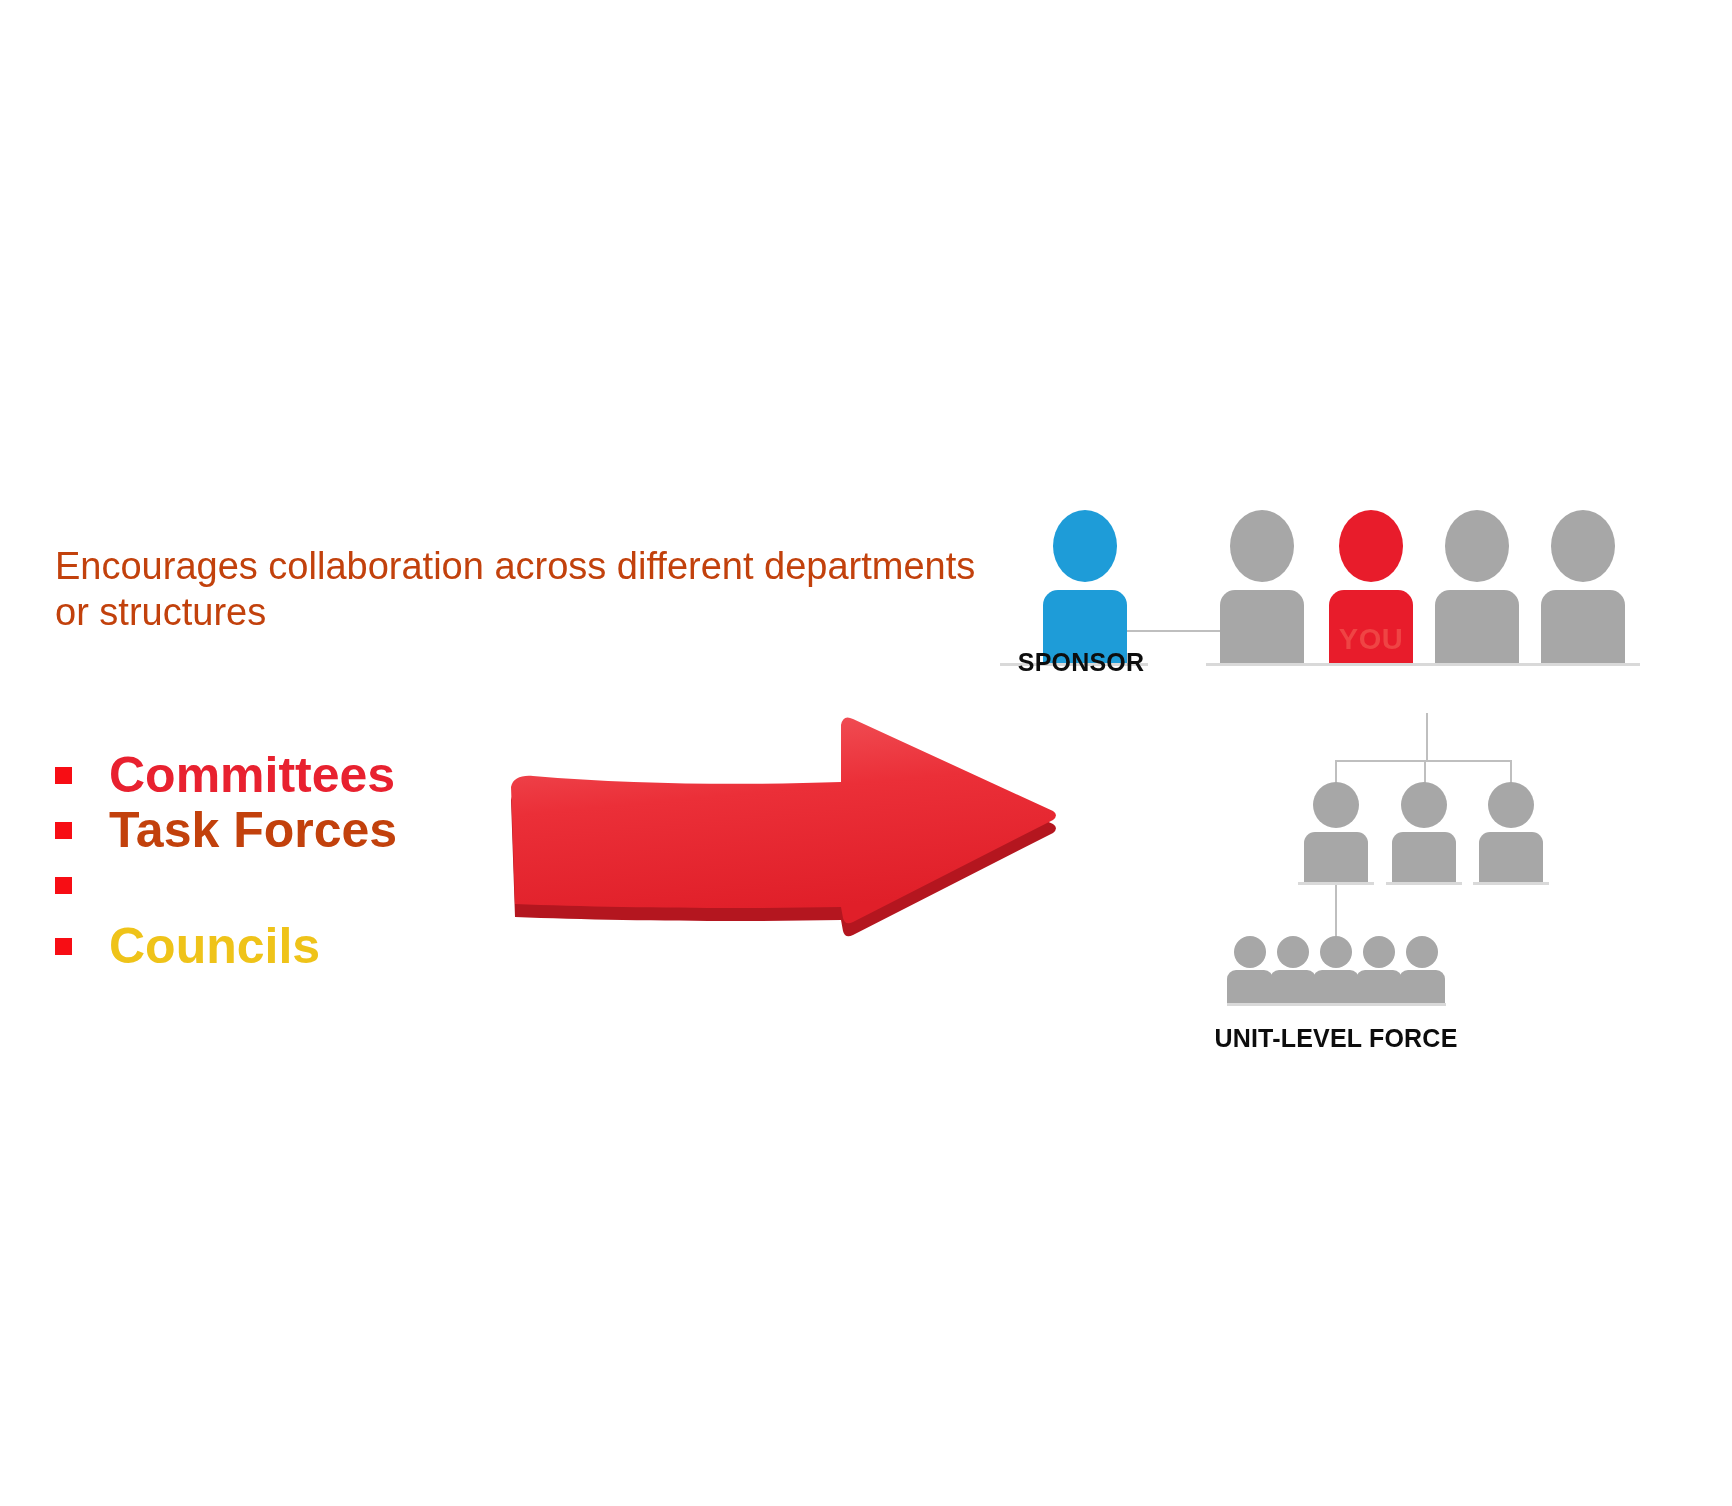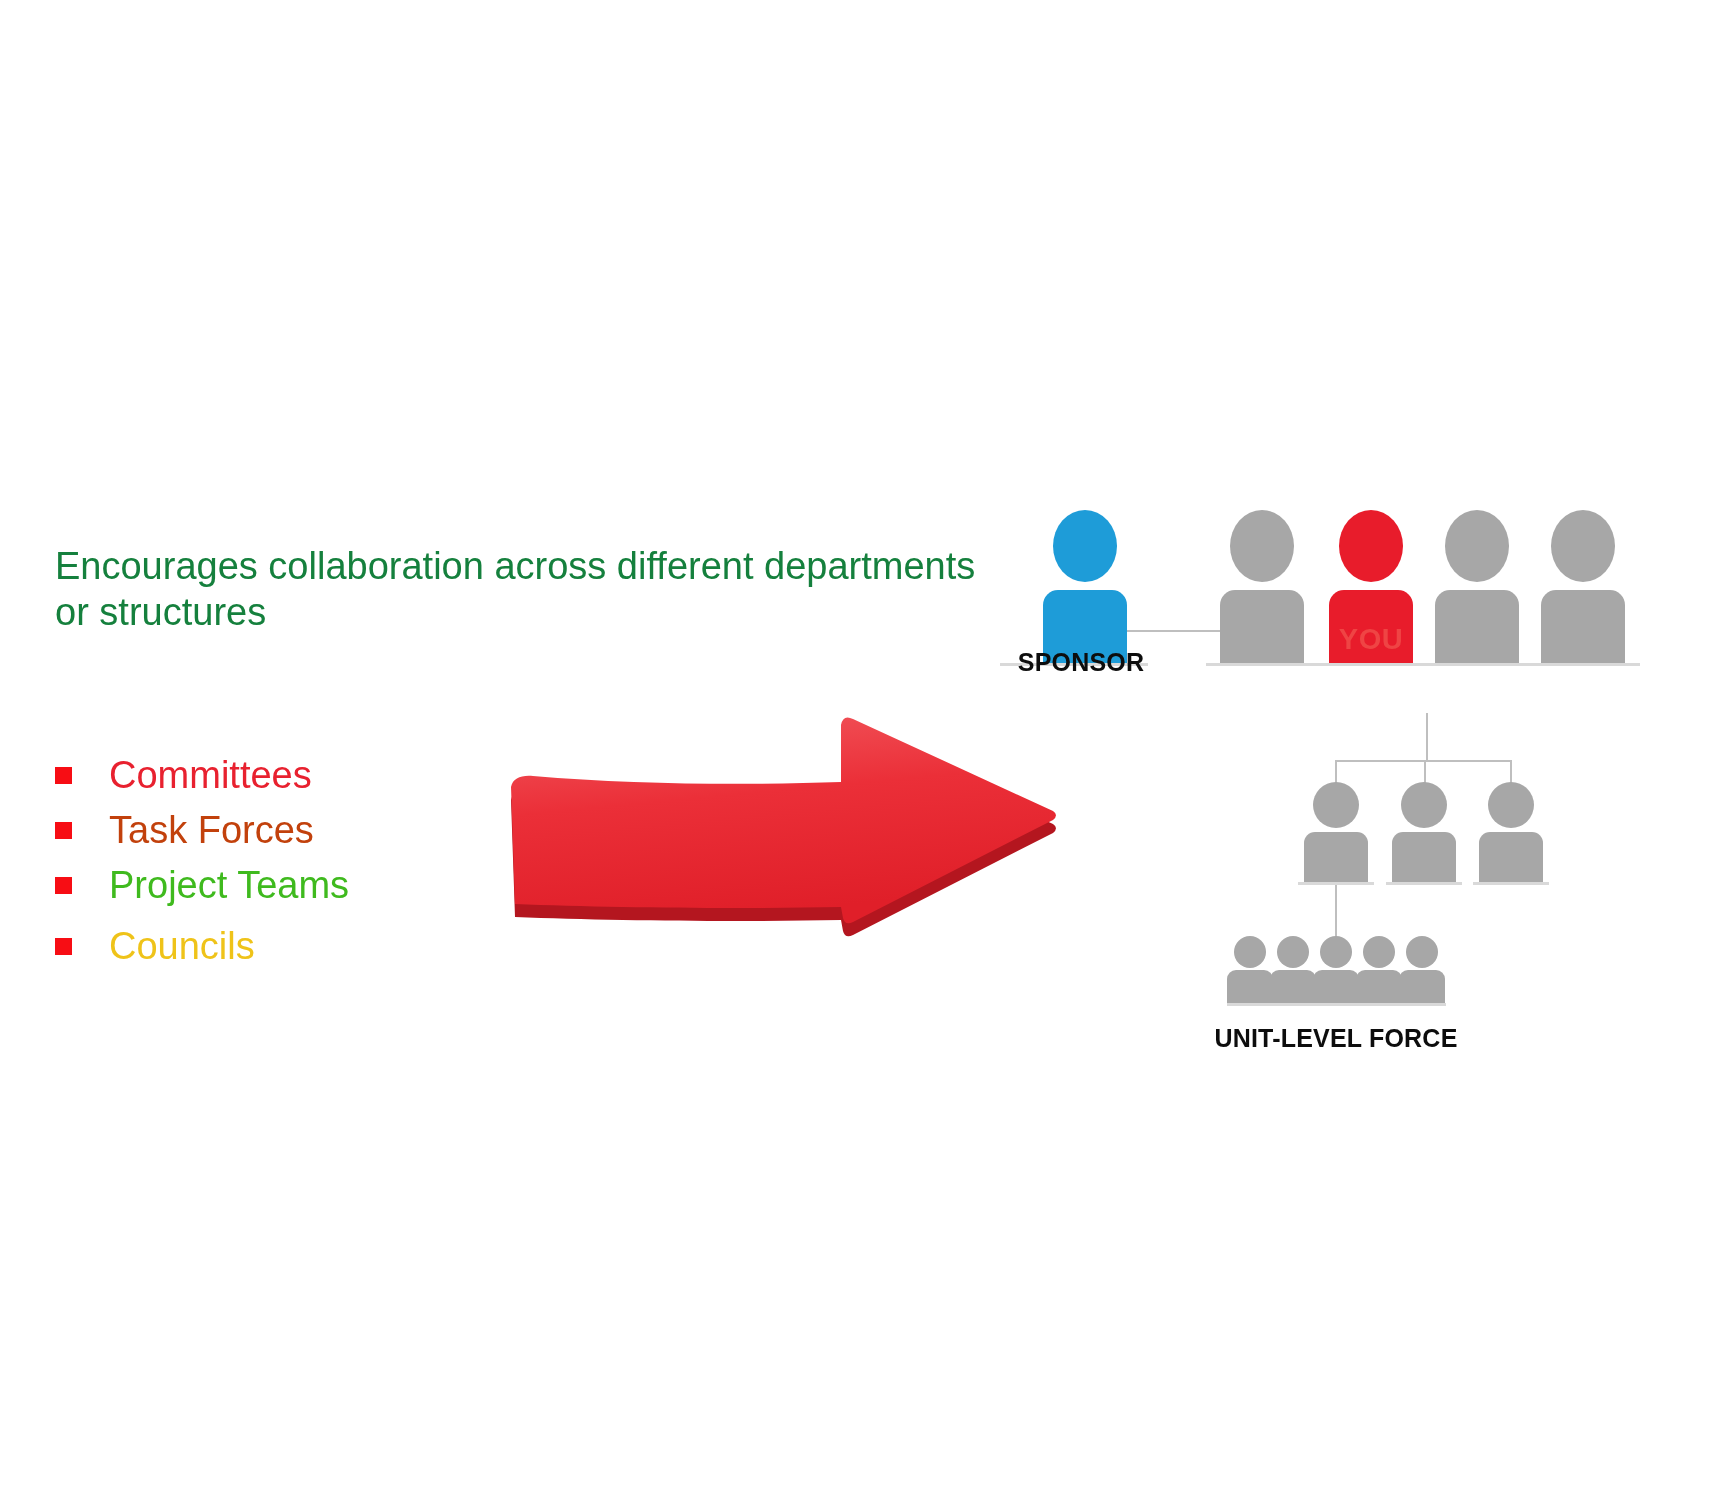--- a/index.html
+++ b/index.html
@@ -3,26 +3,26 @@
 <meta charset="utf-8">
 <style>
   html,body{margin:0;padding:0;background:#ffffff;}
   #slide{
     position:relative;width:1732px;height:1506px;background:#ffffff;overflow:hidden;
     font-family:"Liberation Sans", sans-serif;color:var(--text-black,#141414);
   }
   .abs{position:absolute;}
   
   .title{left:55px;top:399px;font-size:47px;font-weight:800;letter-spacing:-0.5px;white-space:nowrap;}
-  .para{left:55px;font-size:38px;font-weight:400;line-height:46px;white-space:pre-line;color:#15803d;}
+  .para{left:55px;font-size:38px;font-weight:400;line-height:46px;white-space:pre-line;color:#c2410c;}
   .para1{top:505px;width:1040px;}
   .para2{top:651px;width:800px;}
   .bullet-row{left:55px;height:46px;display:flex;align-items:center;}
   .bullet-row .marker{width:17px;height:17px;background:var(--bullet-marker-red,#F70D14);margin-right:37px;flex:0 0 auto;}
-  .bullet-row .blabel{font-size:38px;font-weight:400;white-space:nowrap;}
+  .bullet-row .blabel{font-size:50px;font-weight:700;white-space:nowrap;}
   
   .arrow-svg{left:455px;top:635px;}
   
   .person{position:absolute;}
   .p-head{position:absolute;border-radius:50%;}
   .p-body{position:absolute;}
   .person.big{width:84px;height:158px;}
   .person.big .p-head{left:10px;top:2px;width:64px;height:72px;}
   .person.big .p-body{left:0;top:82px;width:84px;height:76px;border-radius:15px 15px 0 0;}
   .person.mid{width:64px;height:102px;}
@@ -52,21 +52,20 @@
   <div class="abs bullet-row" style="top:752px;">
     <span class="marker"></span>
     <span class="blabel" style="color: rgb(232, 33, 47);">Committees</span>
   </div>
   <div class="abs bullet-row" style="top:807px;">
     <span class="marker"></span>
     <span class="blabel" style="color: #c2410c;">Task Forces</span>
   </div>
   <div class="abs bullet-row" style="top:862px;">
     <span class="marker"></span>
-    <span class="blabel" style="color: rgb(63, 186, 30);">Project Teams</span>
   </div>
   <div class="abs bullet-row" style="top:923px;">
     <span class="marker"></span>
     <span class="blabel" style="color: rgb(239, 195, 25);">Councils</span>
   </div>
 
   <svg class="abs arrow-svg" width="625" height="315" viewBox="0 0 625 315">
     <defs>
       <linearGradient id="agrad" x1="0" y1="0" x2="0.25" y2="1">
         <stop offset="0" style="stop-color:var(--arrow-red-light,#F2585E)"></stop>

